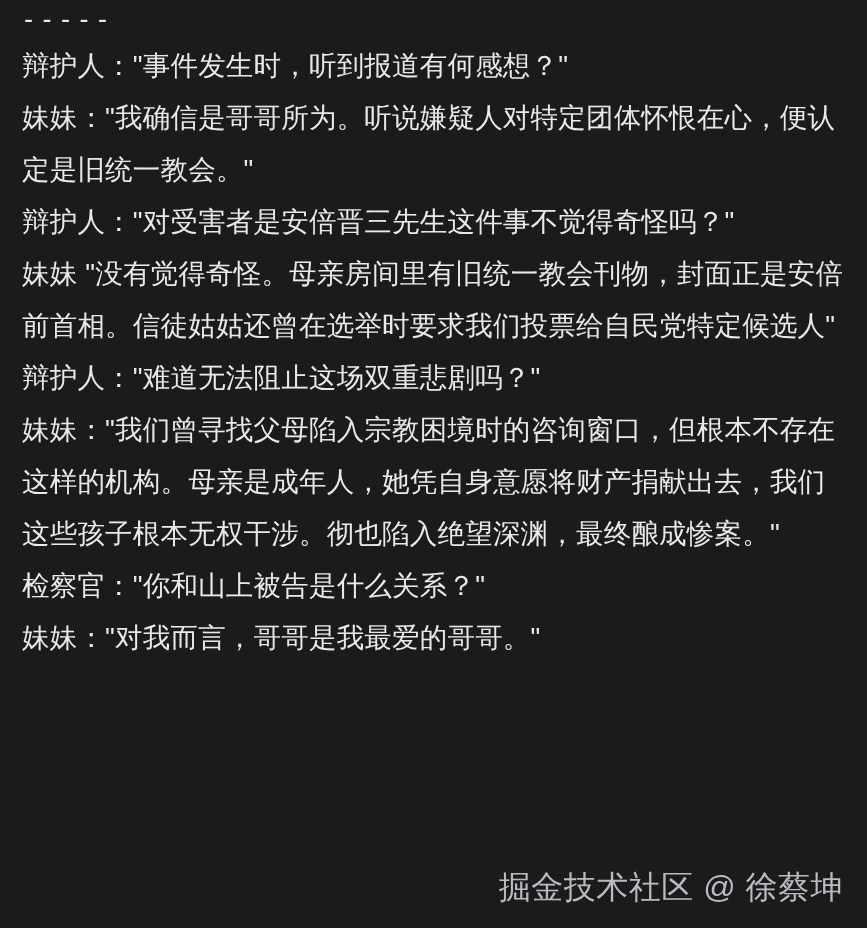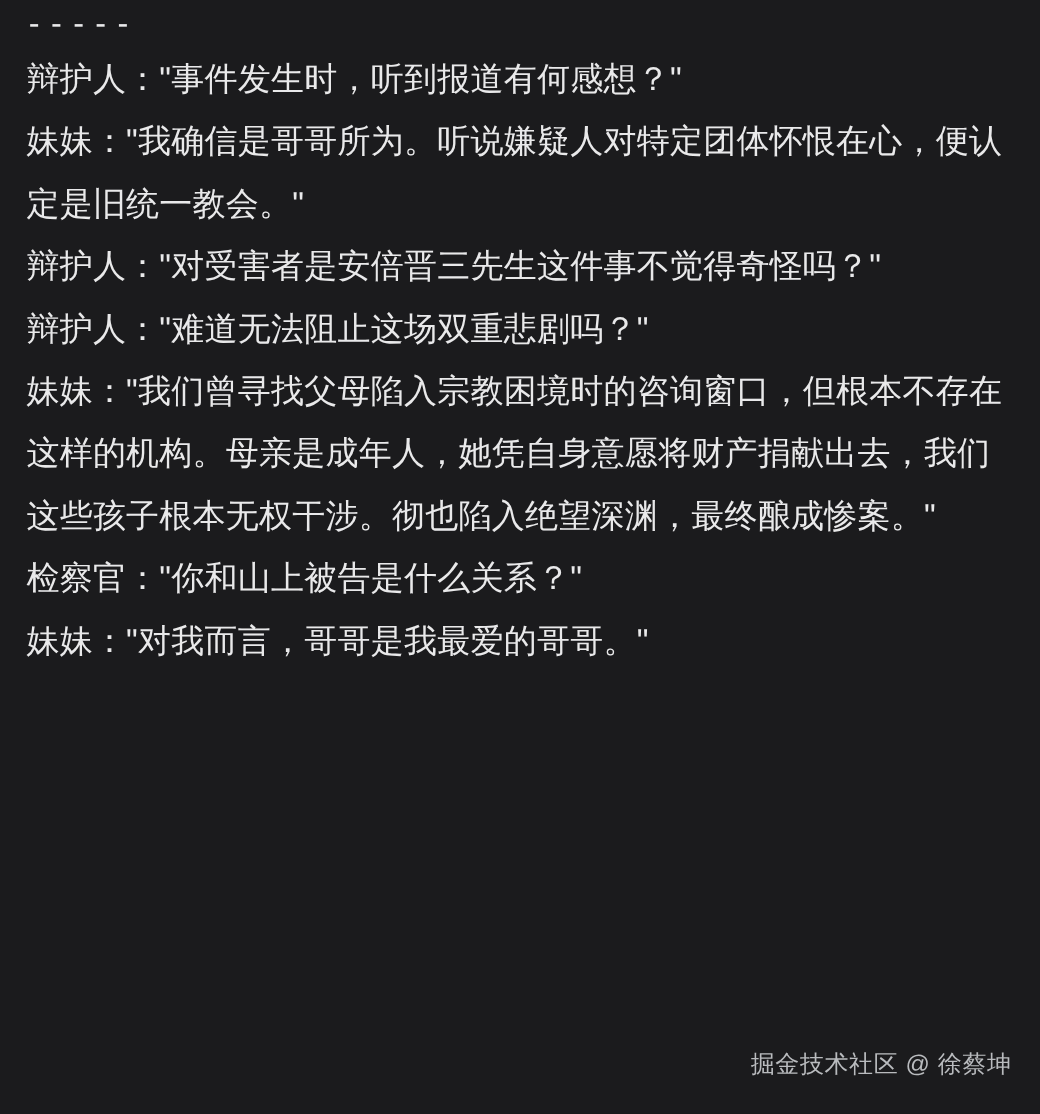--- a/index.html
+++ b/index.html
@@ -47,38 +47,39 @@
     margin-top: 6px;
   }
   .tag {
     margin-right: 14px;
     display: inline-block;
   }
   .footer {
     position: absolute;
     right: 24px;
     bottom: 26px;
-    font-size: 20px;
+    font-size: 32px;
     line-height: 30px;
     color: #b9bbbe;
     letter-spacing: 0.5px;
     margin-top: 30px;
   }
 </style>
 </head>
 <body>
 
 <div class="page">
 
   <div class="divider">- - - - -</div>
 
   <div class="body-text">
     <p class="para">辩护人："事件发生时，听到报道有何感想？"</p>
     <p class="para">妹妹："我确信是哥哥所为。听说嫌疑人对特定团体怀恨在心，便认定是旧统一教会。"</p>
     <p class="para">辩护人："对受害者是安倍晋三先生这件事不觉得奇怪吗？"</p>
+    <p class="para">妹妹 "没有觉得奇怪。母亲房间里有旧统一教会刊物，封面正是安倍前首相。信徒姑姑还曾在选举时要求我们投票给自民党特定候选人"</p>
     <p class="para">辩护人："难道无法阻止这场双重悲剧吗？"</p>
     <p class="para">妹妹："我们曾寻找父母陷入宗教困境时的咨询窗口，但根本不存在这样的机构。母亲是成年人，她凭自身意愿将财产捐献出去，我们这些孩子根本无权干涉。彻也陷入绝望深渊，最终酿成惨案。"</p>
     <p class="para">检察官："你和山上被告是什么关系？"</p>
     <p class="para">妹妹："对我而言，哥哥是我最爱的哥哥。"</p>
   </div>
 
 
   <div class="footer">掘金技术社区 @ 徐蔡坤</div>
 
 </div>

